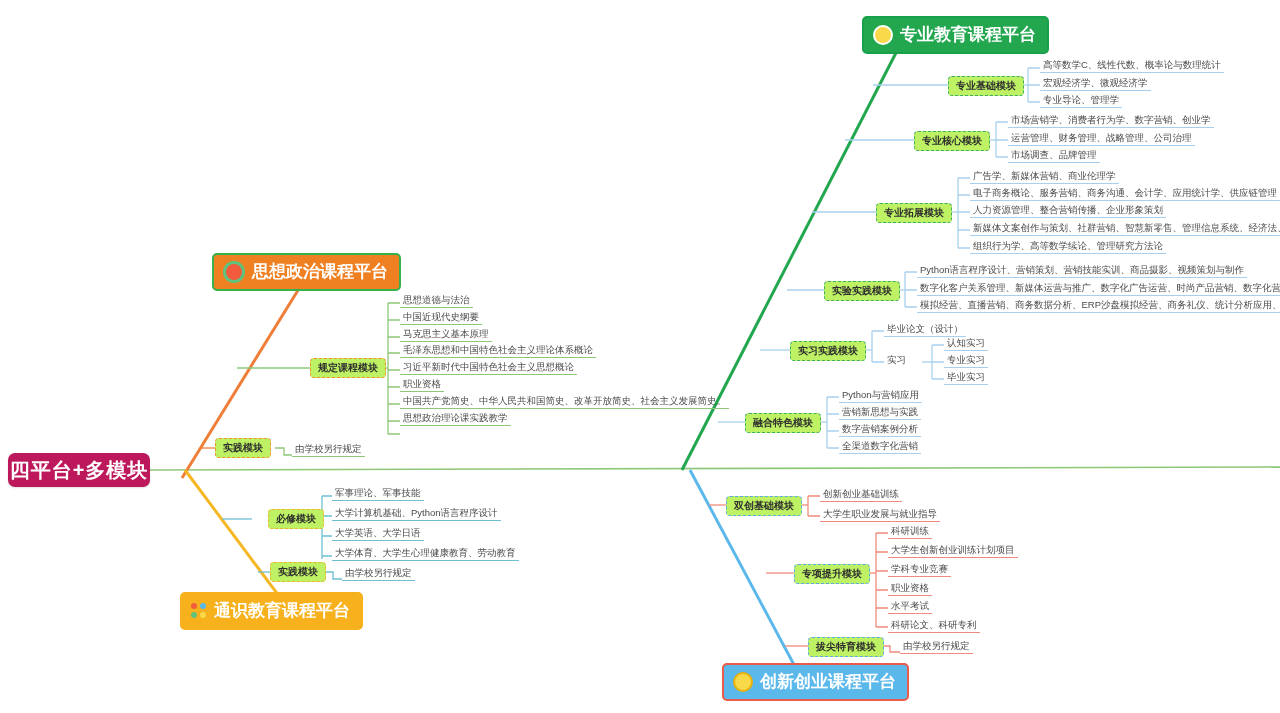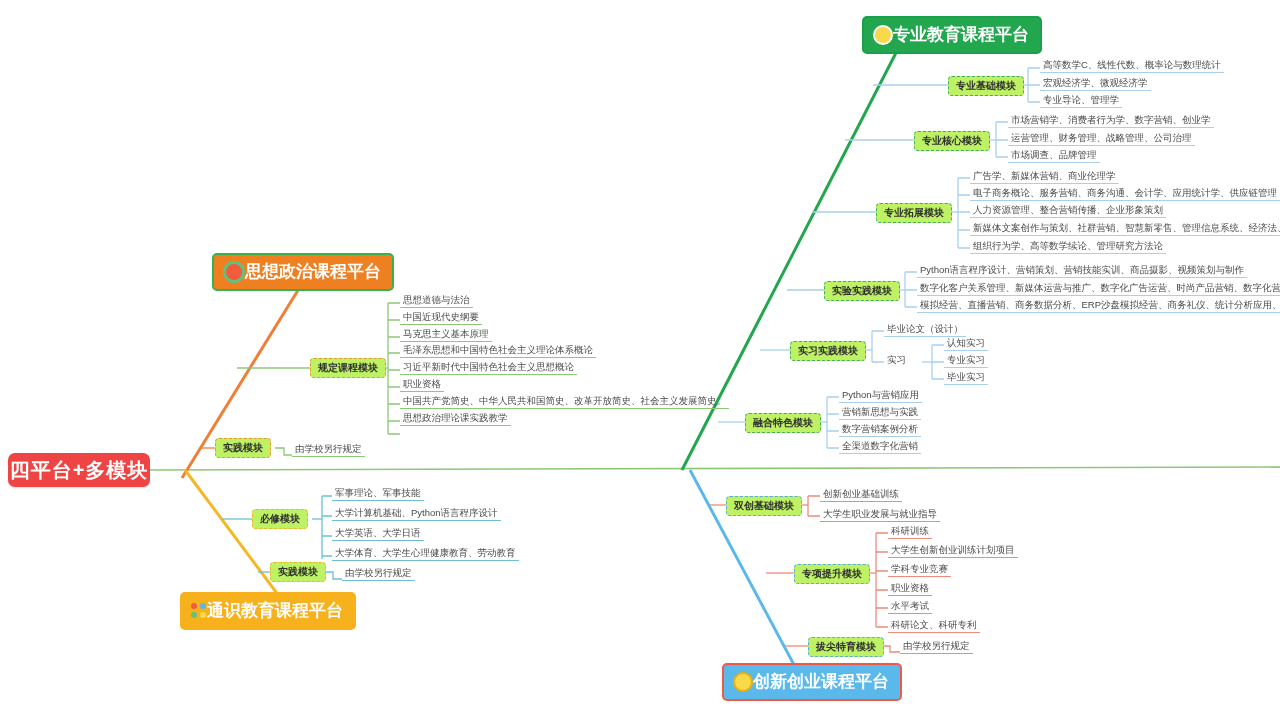--- a/index.html
+++ b/index.html
@@ -6,28 +6,28 @@
   body{
     font-family:"Liberation Sans","DejaVu Sans",sans-serif;
     width:1280px;height:713px;overflow:hidden;position:relative;
   }
   #stage{position:absolute;left:0;top:0;width:1280px;height:713px;}
   svg#lines{position:absolute;left:0;top:0;width:1280px;height:713px;pointer-events:none;}
 
   
   .root-node{
     position:absolute;display:flex;align-items:center;justify-content:center;
-    background:#ef4444;color:#ffffff;border-radius:7px;
+    background:#be185d;color:#ffffff;border-radius:7px;
     font-size:20px;font-weight:bold;letter-spacing:1px;
     box-shadow:0 1px 2px rgba(0,0,0,.12);
   }
 
   
   .platform{
-    position:absolute;display:flex;align-items:center;
+    position:absolute;display:flex;align-items:center;gap:7px;
     border-radius:5px;padding:5px 11px 6px 9px;
     font-size:17px;font-weight:bold;color:#ffffff;white-space:nowrap;
   }
   .platform .ic{
     width:16px;height:16px;border-radius:50%;flex:0 0 auto;
     display:block;position:relative;
   }
   .p-green{background:#22a74f;border:2px solid #19a04a;}
   .p-orange{background:#ef8022;border:2px solid #35b14e;}
   .p-yellow{background:#f7b11c;border:2px solid #f7b11c;}
@@ -182,21 +182,21 @@
   <div class="leaf l-green" style="left:400px;top:362px;"><span>习近平新时代中国特色社会主义思想概论</span></div>
   <div class="leaf l-green" style="left:400px;top:379px;"><span>职业资格</span></div>
   <div class="leaf l-green" style="left:400px;top:396px;"><span>中国共产党简史、中华人民共和国简史、改革开放简史、社会主义发展简史。</span></div>
   <div class="leaf l-green" style="left:400px;top:413px;"><span>思想政治理论课实践教学</span></div>
 
   <div class="mod mod-orange" style="left:215px;top:438px;">
     <span>实践模块</span>
   </div>
   <div class="leaf l-green" style="left:292px;top:444px;"><span>由学校另行规定</span></div>
 
-  <div class="mod mod-yellow" style="left:252px;top:509px;text-align:center;">
+  <div class="mod mod-yellow" style="left:268px;top:509px;text-align:center;">
     <span>必修模块</span>
   </div>
   <div class="leaf l-cyan" style="left:332px;top:488px;"><span>军事理论、军事技能</span></div>
   <div class="leaf l-cyan" style="left:332px;top:508px;"><span>大学计算机基础、Python语言程序设计</span></div>
   <div class="leaf l-cyan" style="left:332px;top:528px;"><span>大学英语、大学日语</span></div>
   <div class="leaf l-cyan" style="left:332px;top:548px;"><span>大学体育、大学生心理健康教育、劳动教育</span></div>
 
   <div class="mod mod-yellow" style="left:270px;top:562px;">
     <span>实践模块</span>
   </div>

